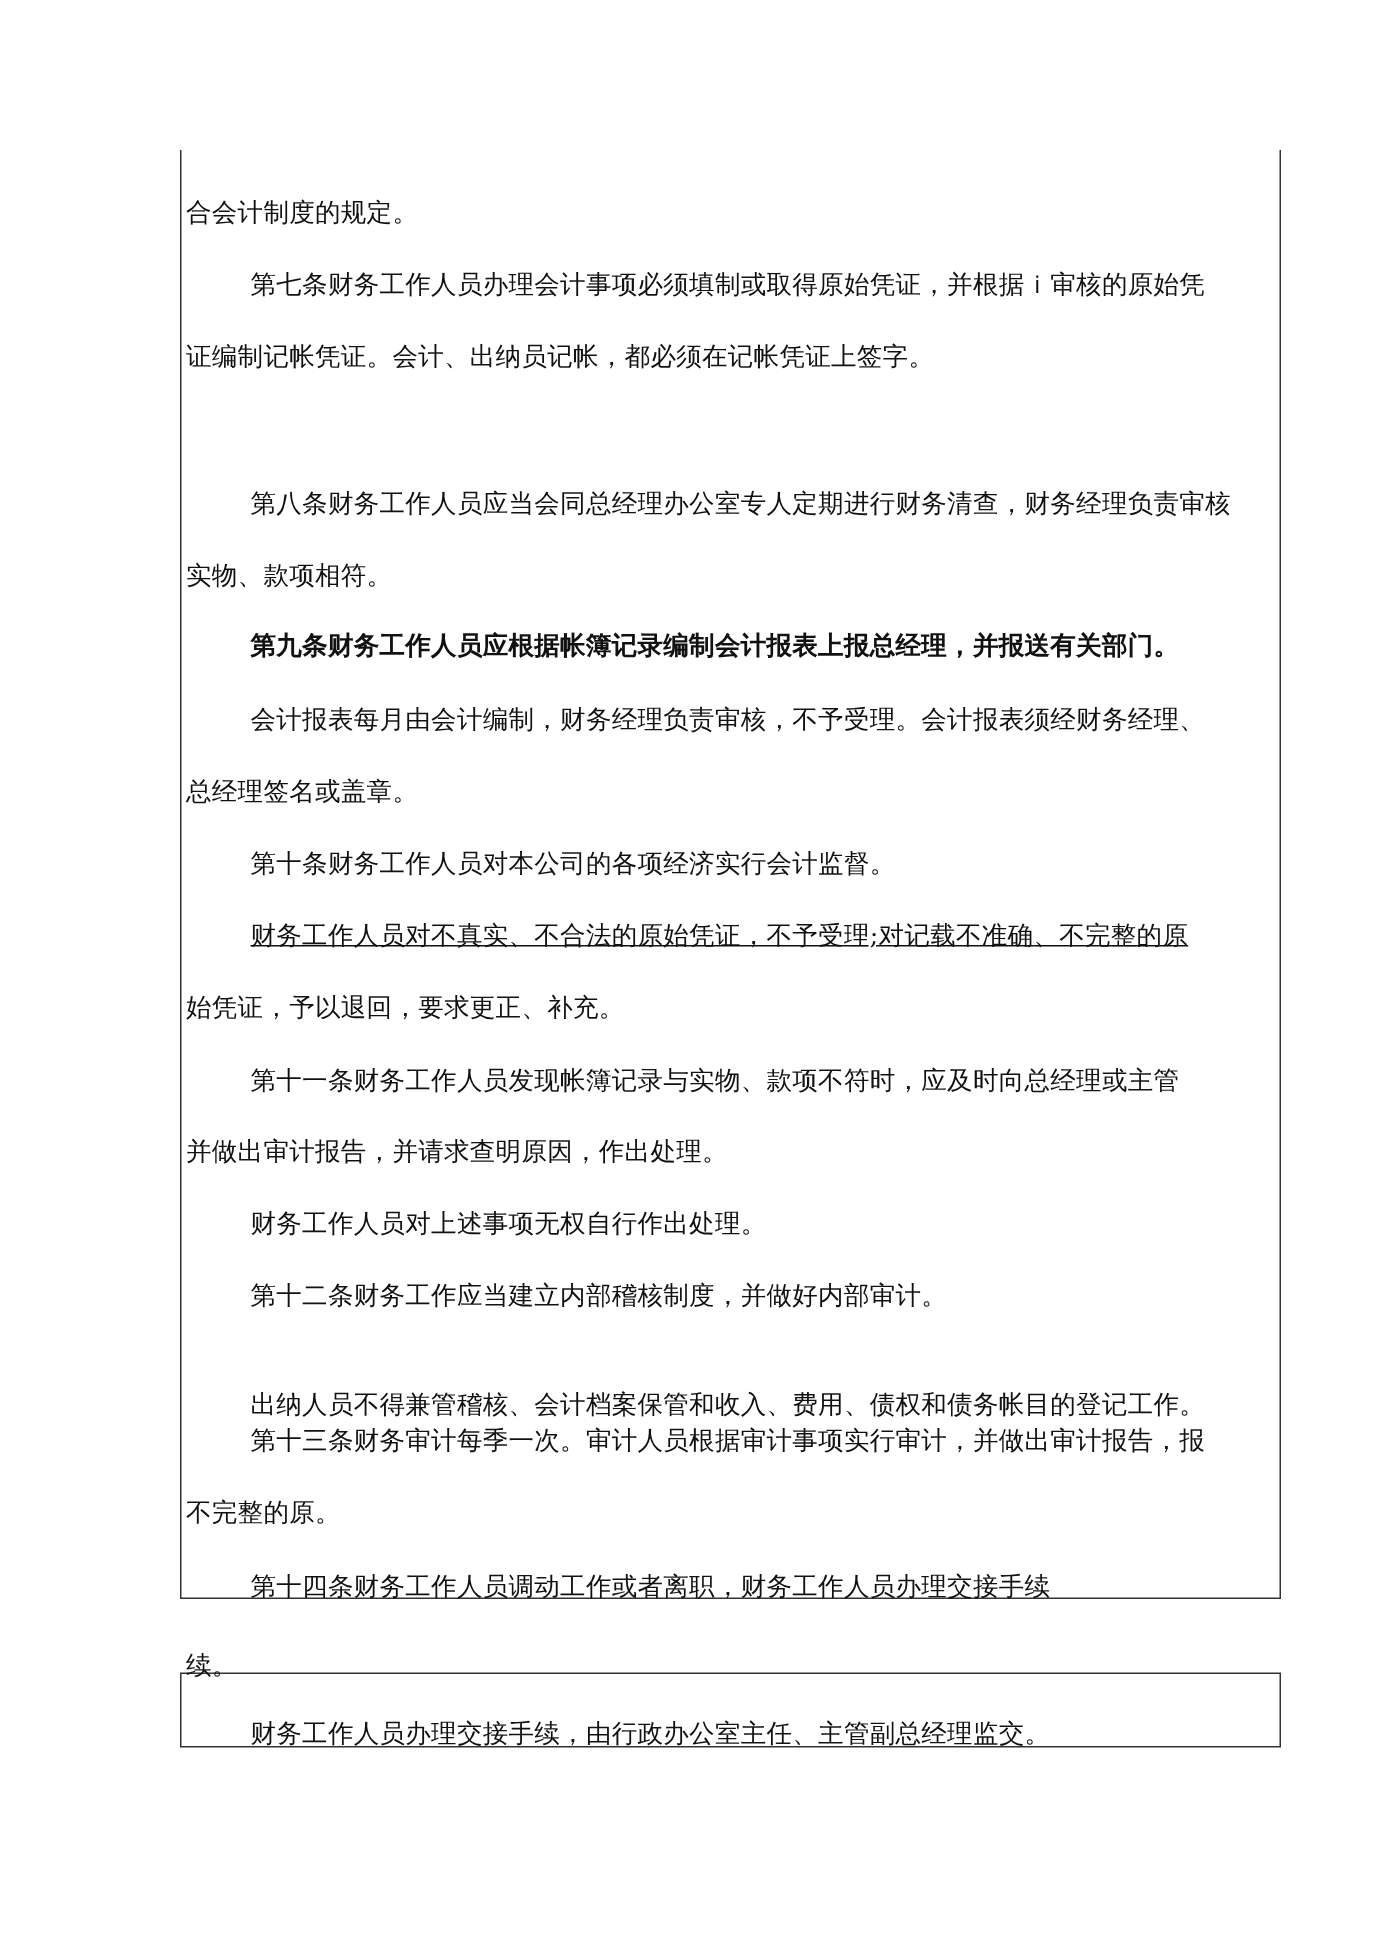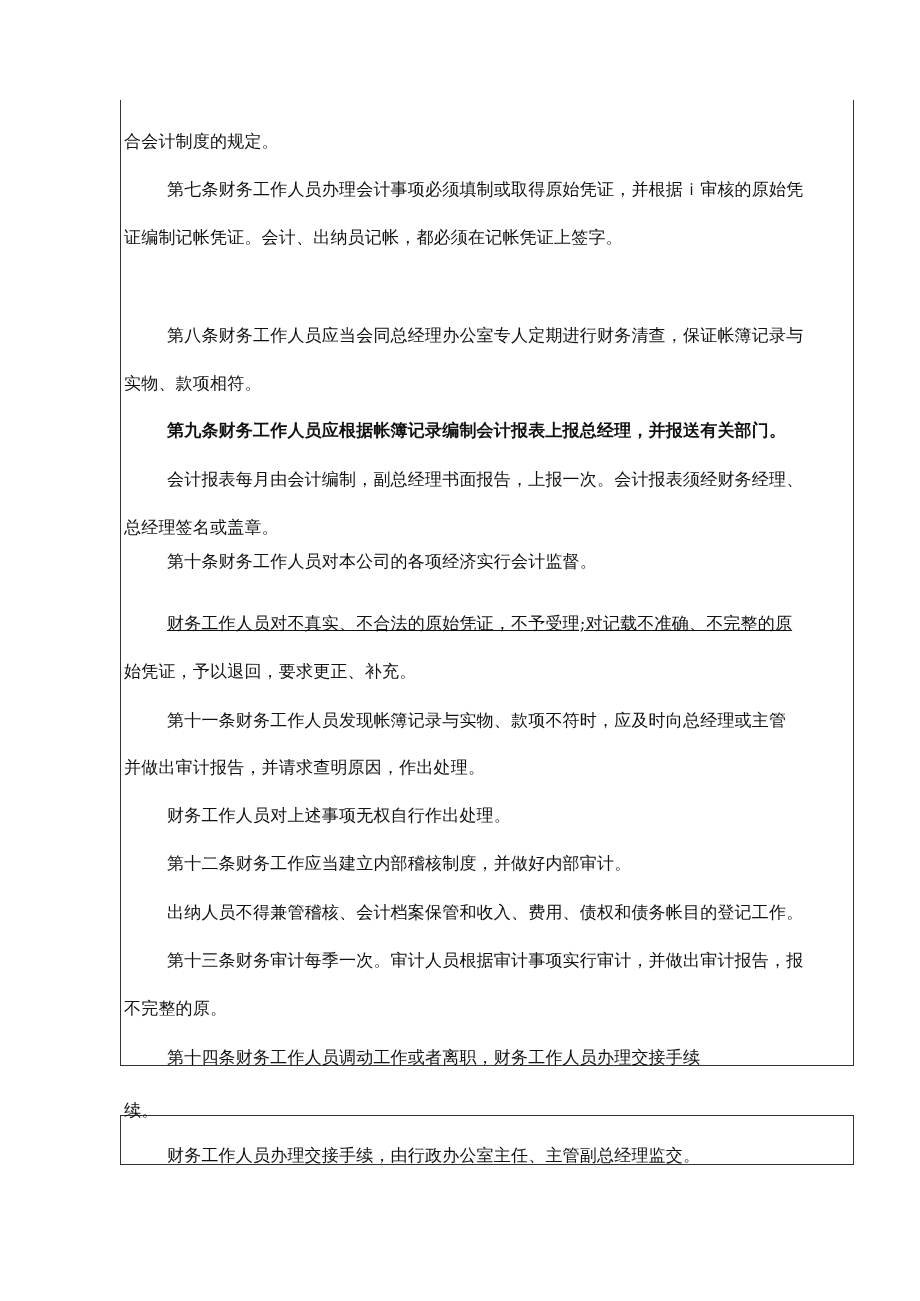--- a/index.html
+++ b/index.html
@@ -15,31 +15,31 @@
 </head>
 <body>
 
 <div class="box1"></div>
 <div class="box2"></div>
 
 <div id="doc">
     <div class="line" style="top: 113px;">合会计制度的规定。</div>
     <div class="line ind" style="top: 161px;">第七条财务工作人员办理会计事项必须填制或取得原始凭证，并根据ｉ审核的原始凭</div>
     <div class="line" style="top: 209px; text-align: center;">证编制记帐凭证。会计、出纳员记帐，都必须在记帐凭证上签字。</div>
-    <div class="line ind" style="top: 307px;">第八条财务工作人员应当会同总经理办公室专人定期进行财务清查，保证帐簿记录与</div>
+    <div class="line ind" style="top: 307px;">第八条财务工作人员应当会同总经理办公室专人定期进行财务清查，财务经理负责审核</div>
     <div class="line" style="top: 355px;">实物、款项相符。</div>
     <div class="line ind" style="top: 402px; font-weight: bold;">第九条财务工作人员应根据帐簿记录编制会计报表上报总经理，并报送有关部门。</div>
-    <div class="line ind" style="top: 451px;">会计报表每月由会计编制，副总经理书面报告，上报一次。会计报表须经财务经理、</div>
+    <div class="line ind" style="top: 451px;">会计报表每月由会计编制，财务经理负责审核，不予受理。会计报表须经财务经理、</div>
     <div class="line" style="top: 499px;">总经理签名或盖章。</div>
-    <div class="line ind" style="top: 533px; font-family: Liberation Mono, monospace;">第十条财务工作人员对本公司的各项经济实行会计监督。</div>
+    <div class="line ind" style="top: 547px; font-family: Liberation Mono, monospace;">第十条财务工作人员对本公司的各项经济实行会计监督。</div>
     <div class="line ind" style="top: 595px; text-decoration: underline;">财务工作人员对不真实、不合法的原始凭证，不予受理;对记载不准确、不完整的原</div>
     <div class="line" style="top: 643px;">始凭证，予以退回，要求更正、补充。</div>
     <div class="line ind" style="top: 692px;">第十一条财务工作人员发现帐簿记录与实物、款项不符时，应及时向总经理或主管</div>
     <div class="line" style="top: 739px;">并做出审计报告，并请求查明原因，作出处理。</div>
     <div class="line ind" style="top: 787px;">财务工作人员对上述事项无权自行作出处理。</div>
     <div class="line ind" style="top: 835px;">第十二条财务工作应当建立内部稽核制度，并做好内部审计。</div>
-    <div class="line ind" style="top: 884px;">出纳人员不得兼管稽核、会计档案保管和收入、费用、债权和债务帐目的登记工作。</div>
+    <div class="line ind" style="top: 908px;">出纳人员不得兼管稽核、会计档案保管和收入、费用、债权和债务帐目的登记工作。</div>
     <div class="line ind" style="top: 932px;">第十三条财务审计每季一次。审计人员根据审计事项实行审计，并做出审计报告，报</div>
     <div class="line" style="top: 980px;">不完整的原。</div>
     <div class="line ind" style="top: 1029px;">第十四条财务工作人员调动工作或者离职，财务工作人员办理交接手续</div>
     <div class="line" style="top: 1082px;">续。</div>
     <div class="line ind" style="top: 1127px;">财务工作人员办理交接手续，由行政办公室主任、主管副总经理监交。</div>
   </div>
 
 </body></html>

